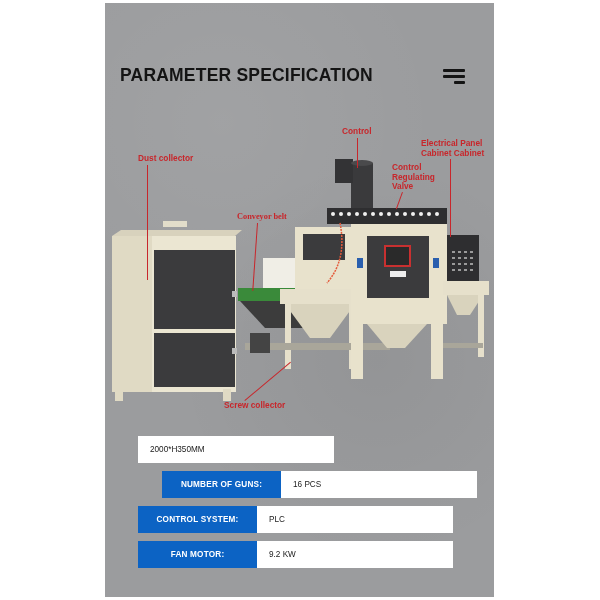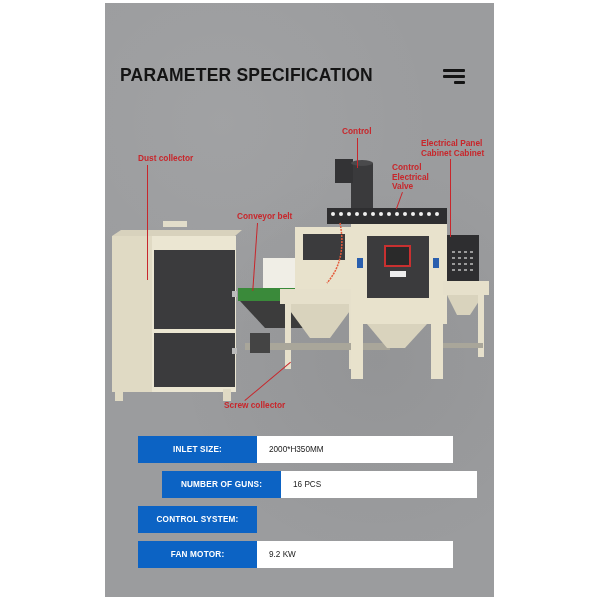--- a/index.html
+++ b/index.html
@@ -135,52 +135,52 @@
       <rect x="338" y="278" width="46" height="14" fill="#e6e0cb"></rect>
       <polygon points="342,292 378,292 365,312 352,312" fill="#d9d3bd"></polygon>
       <rect x="373" y="292" width="6" height="62" fill="#e6e0cb"></rect>
       <rect x="338" y="340" width="40" height="5" fill="#a9a69a"></rect>
     </g>
   </svg>
 
   <div class="callout" style="left:33px;top:151px;">Dust collector</div>
   <div class="leader" style="left:42px;top:162px;height:115px;"></div>
 
-  <div class="callout" style="left:132px;top:209px;">Conveyor belt</div>
+  <div class="callout" style="left:132px;top:209px;font-family:Liberation Serif, serif;">Conveyor belt</div>
   <div class="leader" style="left:152px;top:220px;height:68px;transform:rotate(4deg);"></div>
 
   <div class="callout" style="left:237px;top:124px;">Control</div>
   <div class="leader" style="left:252px;top:135px;height:30px;"></div>
 
   <div class="callout" style="left:287px;top:160px;">
     <div>Control</div>
-    <div>Electrical</div>
+    <div>Regulating</div>
     <div>Valve</div>
   </div>
   <div class="leader" style="left:297px;top:189px;height:18px;transform:rotate(20deg);"></div>
 
   <div class="callout" style="left:316px;top:136px;">
     <div>Electrical Panel</div>
     <div>Cabinet Cabinet</div>
   </div>
   <div class="leader" style="left:345px;top:156px;height:78px;"></div>
 
   <div class="callout" style="left:119px;top:398px;">Screw collector</div>
   <div class="leader" style="left:140px;top:398px;height:60px;transform:rotate(-130deg);"></div>
 
   <div class="specs">
     <div class="spec-row" style="top:0px;">
-      <div class="spec-label">INLET SIZE:</div>
       <div class="spec-value">2000*H350MM</div>
     </div>
     <div class="spec-row" style="top:35px;padding-left:24px;">
       <div class="spec-label">NUMBER OF GUNS:</div>
       <div class="spec-value">16 PCS</div>
     </div>
     <div class="spec-row" style="top:70px;">
       <div class="spec-label">CONTROL SYSTEM:</div>
+      <div class="spec-value">PLC</div>
     </div>
     <div class="spec-row" style="top:105px;">
       <div class="spec-label">FAN MOTOR:</div>
       <div class="spec-value">9.2 KW</div>
     </div>
   </div>
 </div>
 
 </body></html>

